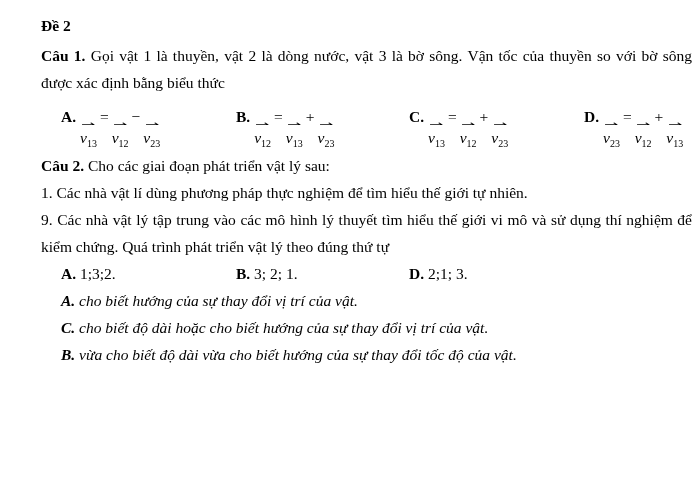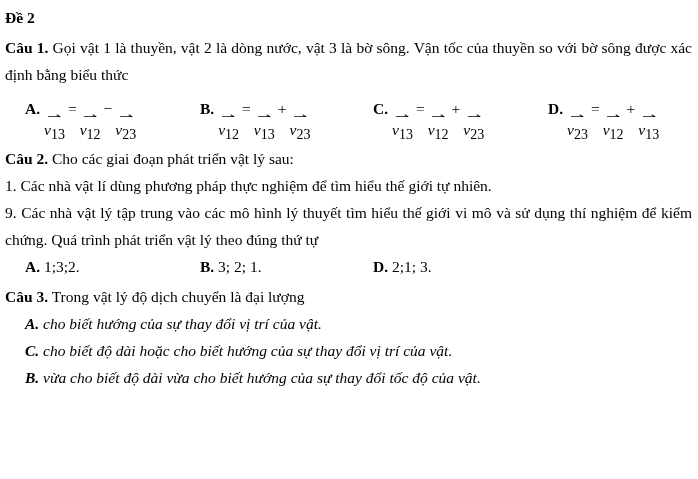--- a/index.html
+++ b/index.html
@@ -9,21 +9,22 @@
     color: #000000;
   }
   body {
     width: 698px;
     height: 479px;
     overflow: hidden;
     font-family: "Liberation Serif", "DejaVu Serif", serif;
     font-size: 15.5px;
   }
   .doc {
-    padding: 4px 6px 0 5px;
+    padding: 12px 6px 0 5px;
+    margin-left: 36px;
   }
   p {
     margin: 0;
     line-height: 27px;
   }
   .just { text-align: justify; }
   .b { font-weight: bold; }
   .gap-top { margin-top: 7px; }
   .gap-top-sm { margin-top: 3px; }
 
@@ -59,21 +60,21 @@
     line-height: 8px;
     transform: scaleX(1.7);
   }
   .vec .bv {
     font-style: italic;
     font-size: 15.5px;
     line-height: 17px;
   }
   .vec .bv sub {
     font-style: normal;
-    font-size: 14px;
+    font-size: 10px;
     line-height: 1;
   }
   .op { margin: 0 3px; }
 </style>
 </head>
 <body>
 
 <div class="doc">
 
   <p class="b">Đề 2</p>
@@ -131,22 +132,19 @@
   </p>
   <p>1. Các nhà vật lí dùng phương pháp thực nghiệm để tìm hiểu thế giới tự nhiên.</p>
   <p class="just">9. Các nhà vật lý tập trung vào các mô hình lý thuyết tìm hiểu thế giới vi mô và sử dụng thí nghiệm để kiểm chứng. Quá trình phát triển vật lý theo đúng thứ tự</p>
 
   <div class="opt-row">
     <span><span class="b">A.</span><span> 1;3;2.</span></span>
     <span><span class="b">B.</span><span> 3; 2; 1.</span></span>
     <span><span class="b">D.</span><span> 2;1; 3.</span></span>
   </div>
 
-  <p class="gap-top-sm">
-    <span class="b">Câu 3.</span><span> Trong vật lý độ dịch chuyển là đại lượng</span>
-  </p>
 
   <p class="opt-line"><span class="b">A.</span><span> cho biết hướng của sự thay đổi vị trí của vật.</span></p>
   <p class="opt-line"><span class="b">C.</span><span> cho biết độ dài hoặc cho biết hướng của sự thay đổi vị trí của vật.</span></p>
   <p class="opt-line"><span class="b">B.</span><span> vừa cho biết độ dài vừa cho biết hướng của sự thay đổi tốc độ của vật.</span></p>
   <p class="opt-line"></p>
 
 </div>
 
 </body></html>

